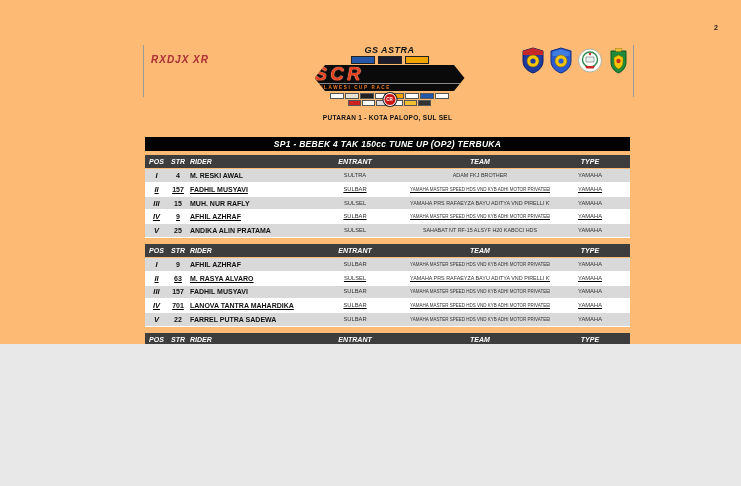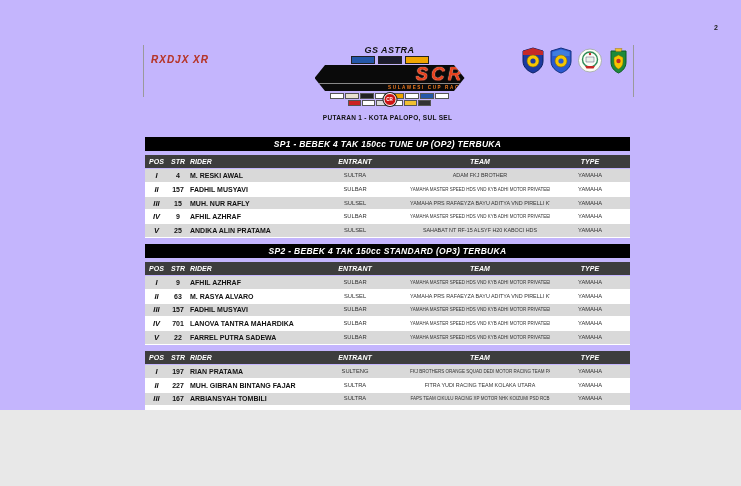--- a/index.html
+++ b/index.html
@@ -1,20 +1,20 @@
 <!DOCTYPE html>
 <html><head>
 <meta charset="utf-8">
 <style>
   * { margin:0; padding:0; box-sizing:border-box; }
   html,body { background:#e8e8e8; }
   body { font-family:"Liberation Sans", sans-serif; }
   .sheet {
-    position:relative; width:741px; height:410px;
-    background:#c4b5fd; overflow:hidden; margin:0 auto;
+    position:relative; width:741px; height:344px;
+    background:#fdba74; overflow:hidden; margin:0 auto;
   }
   .page-number { position:absolute; left:714px; top:24px; font-size:7px; font-weight:bold; color:#222; }
 
   
   .header-band { position:absolute; left:145px; top:45px; width:485px; height:92px; }
   .header-band .edge { position:absolute; top:0; width:1px; height:52px; background:#9a9a9a; }
   .header-band .edge.left { left:-2px; }
   .header-band .edge.right { right:-4px; }
 
   .left-logo {
@@ -30,21 +30,21 @@
     font-size:9px; font-weight:900; font-style:italic; color:#111; letter-spacing:0.5px; }
   .chips { position:absolute; top:11px; left:50%; transform:translateX(-50%); display:flex; gap:3px; }
   .chip { height:8px; width:24px; border:1px solid #222; font-size:4.5px; font-weight:bold;
     color:#fff; text-align:center; line-height:6px; overflow:hidden; }
   .chip-blue { background:#2457a8; }
   .chip-dark { background:#1b1b2c; }
   .chip-orange { background:#f0a500; color:#b00; }
   .scr-main {
     position:absolute; top:20px; left:0; width:150px; height:26px; background:#0a0a0a;
     clip-path:polygon(7% 0%, 93% 0%, 100% 50%, 93% 100%, 7% 100%, 0% 50%);
-    text-align:right;
+    text-align:left;
   }
   .scr-text { display:block; font-size:19px; line-height:18px; font-weight:900; font-style:italic;
     color:#e8431f; letter-spacing:3px; text-shadow:0 0 1px #fff, 0 1px 0 #7a1f0c; }
   .scr-sub { display:block; font-size:4.6px; font-weight:bold; color:#f07a1e; letter-spacing:1.6px;
     border-top:0.5px solid #888; padding-top:0.5px; }
   .sponsor-rows { position:absolute; top:47px; left:0; width:150px; }
   .s-row { display:flex; justify-content:center; gap:1px; margin-top:1px; }
   .s-block { height:6px; border:0.5px solid #555; }
   .cr-badge {
     position:absolute; top:48px; left:50%; transform:translateX(-50%);
@@ -65,21 +65,21 @@
   .section { margin-bottom:6px; }
   .section-title {
     height:14px; line-height:14px; background:#000; color:#fff; text-align:center;
     font-size:8.5px; font-weight:bold; font-style:italic; letter-spacing:0.3px;
     margin-bottom:4px;
   }
   .colhead { display:flex; height:13px; line-height:13px; background:#3d3d3d; margin-bottom:1px; }
   .colhead .cell { color:#fff; font-size:7px; font-weight:bold; font-style:italic; }
   .row { display:flex; height:13.8px; line-height:13px; border-bottom:0.8px solid #fff; }
   .row.odd { background:#d9d9d9; }
-  .row.even { background:#ffffff; }
+  .row.even { background:#ffffff;text-decoration:underline; }
 
   .cell { display:block; overflow:hidden; white-space:nowrap; align-self:center; }
   .c0 { width:23px; text-align:center; }
   .c1 { width:20px; text-align:center; }
   .c2 { width:112px; text-align:left; padding-left:2px; }
   .c3 { width:110px; text-align:center; }
   .c4 { width:140px; text-align:center; }
   .c5 { width:80px; text-align:center; }
 
   .row .c0 { font-size:7.5px; font-weight:bold; font-style:italic; color:#111; }
@@ -217,21 +217,20 @@
             <span class="cell c1">25</span>
             <span class="cell c2">ANDIKA ALIN PRATAMA</span>
             <span class="cell c3">SULSEL</span>
             <span class="cell c4">SAHABAT NT RF-15 ALSYF H20 KABOCI HDS</span>
             <span class="cell c5">YAMAHA</span>
           </div>
         </div>
   </div>
 
   <div class="section">
-    <div class="section-title">SP2 - BEBEK 4 TAK 150cc STANDARD (OP3) TERBUKA</div>
     <div class="colhead">
           <span class="cell c0">POS</span>
           <span class="cell c1">STR</span>
           <span class="cell c2">RIDER</span>
           <span class="cell c3">ENTRANT</span>
           <span class="cell c4">TEAM</span>
           <span class="cell c5">TYPE</span>
         </div>
     <div>
           <div class="row odd">

